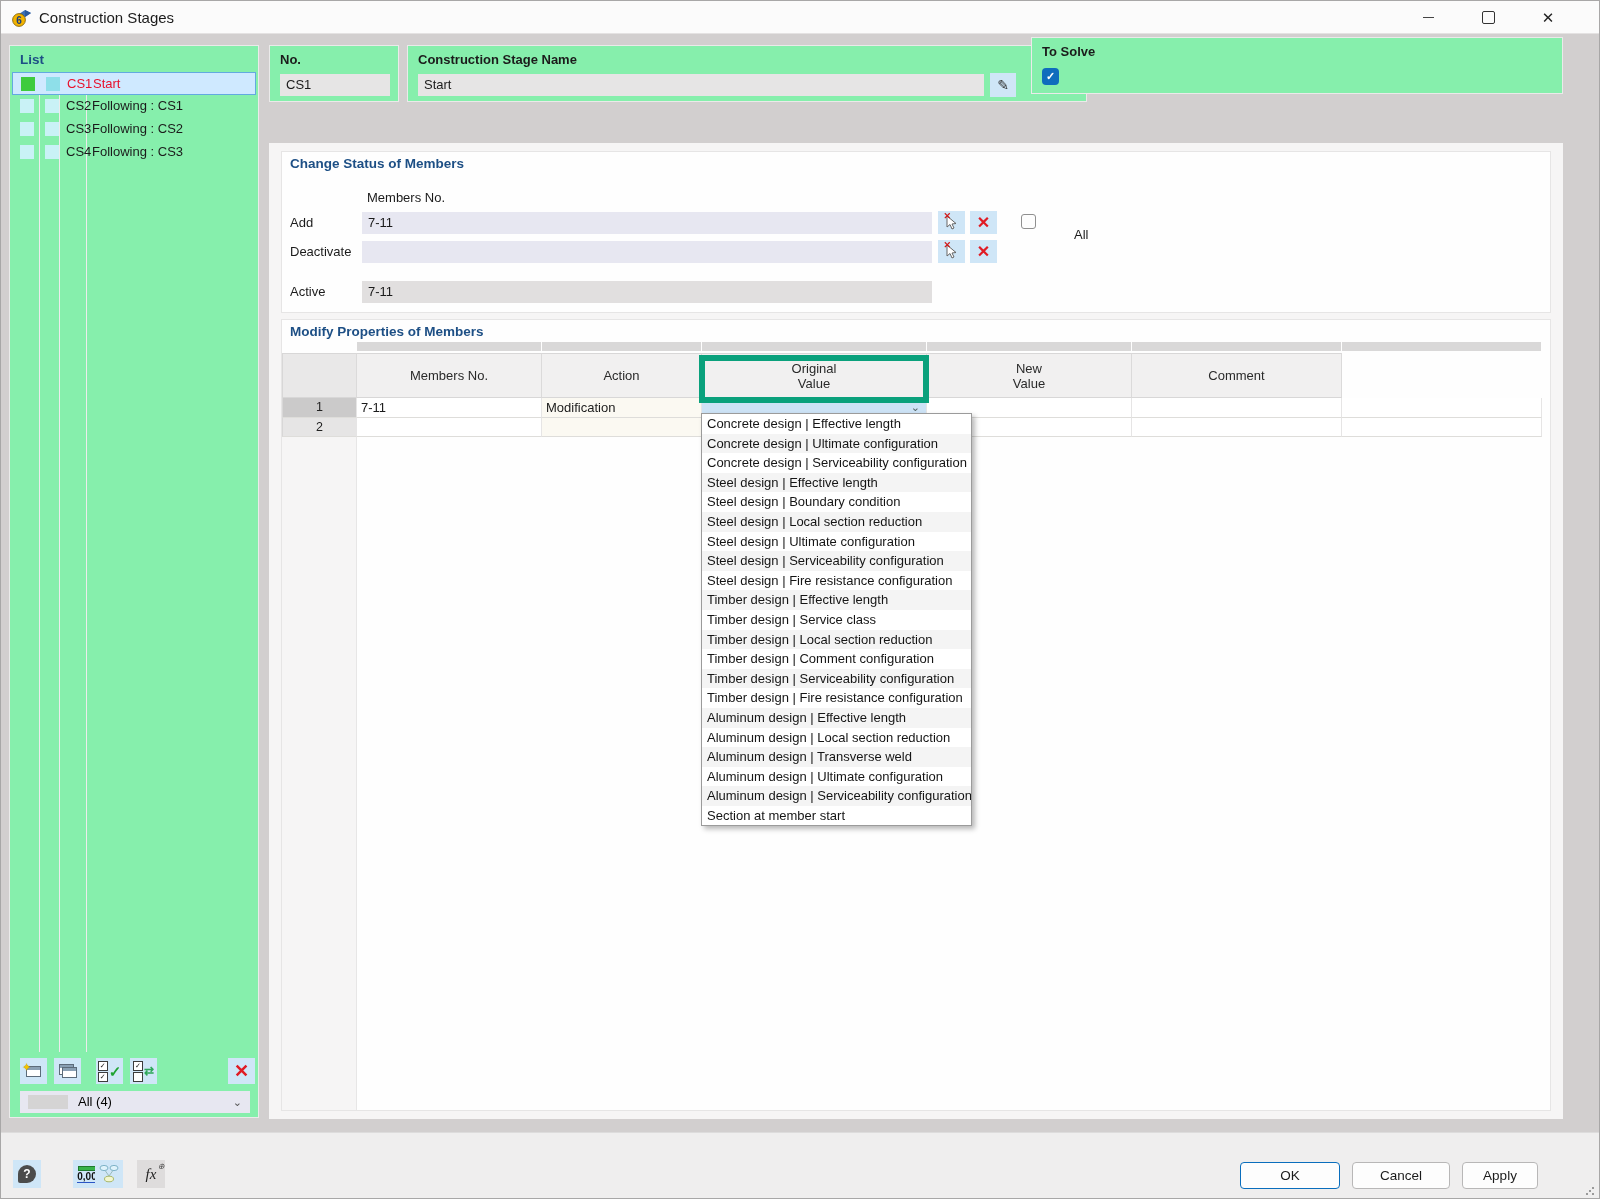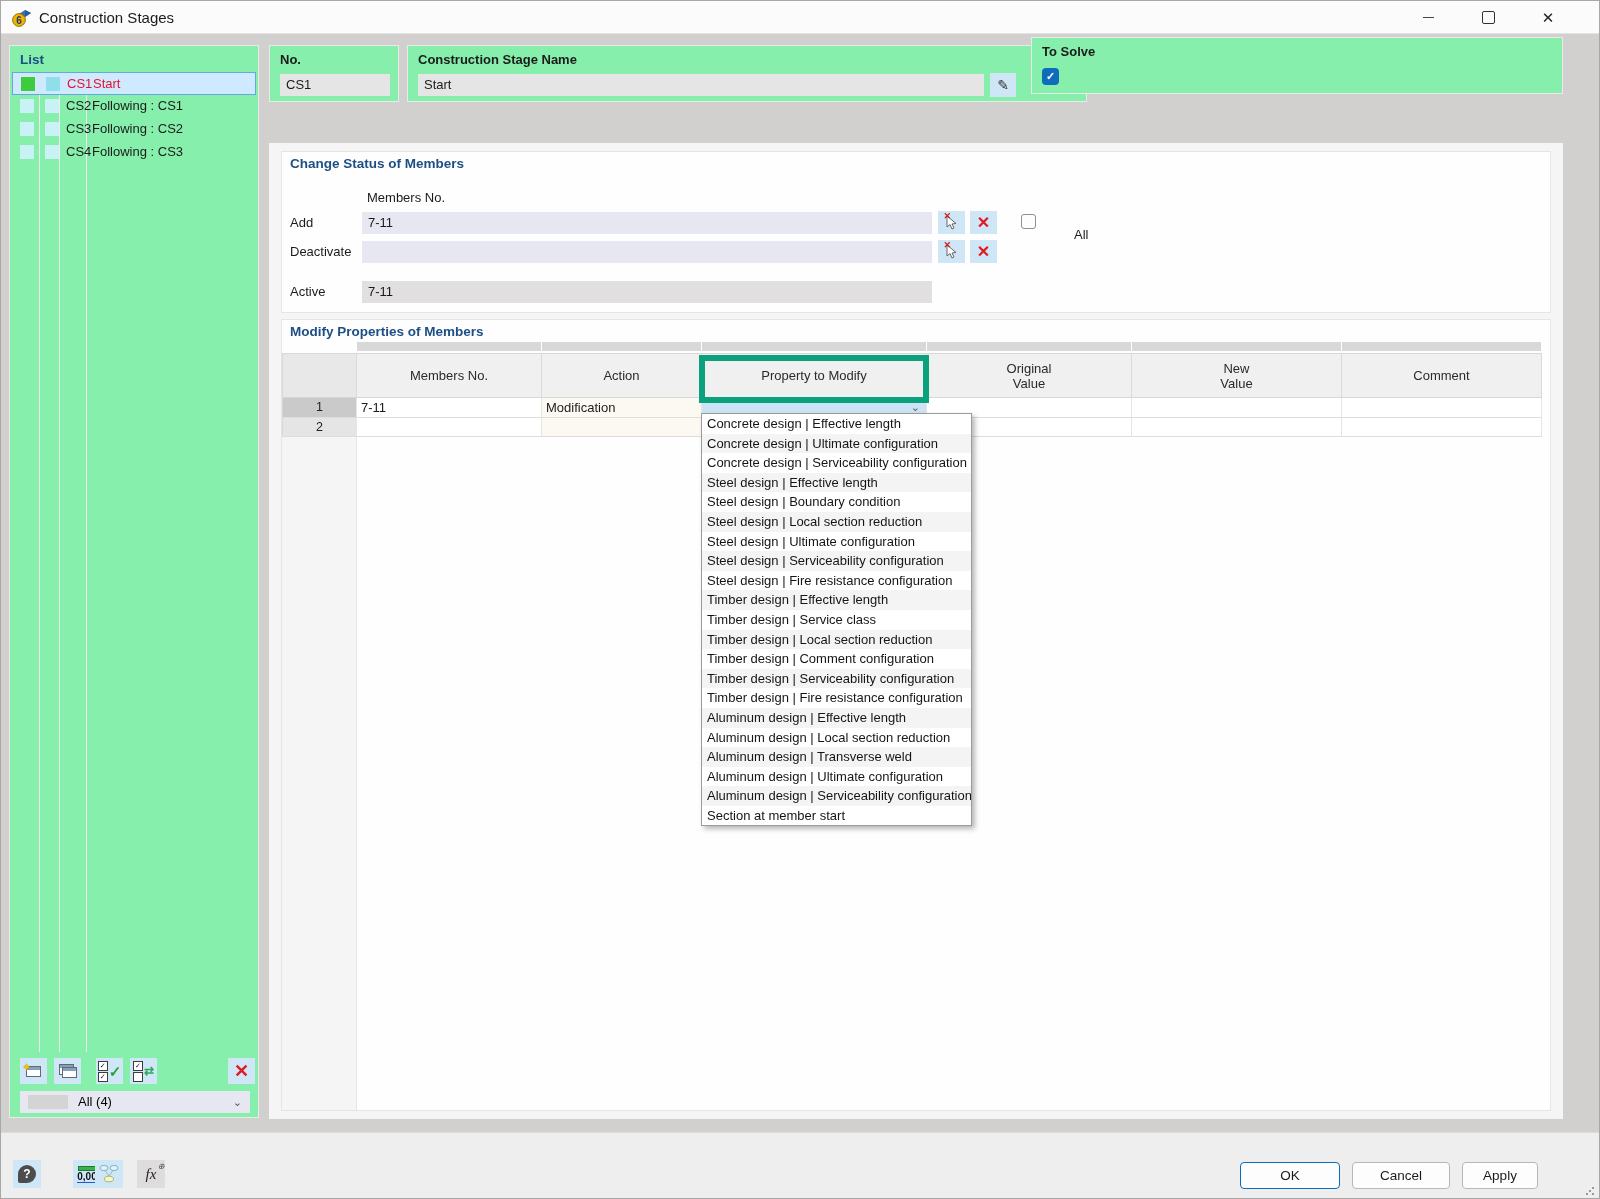--- a/index.html
+++ b/index.html
@@ -262,21 +262,20 @@
             <div class="scell"></div>
             <div class="scell"></div>
             <div class="scell"></div>
             <div class="scell"></div>
             <div class="scell"></div>
           </div>
         <div class="trow" id="mhead">
             <div class="hcell numcol"></div>
             <div class="hcell">Members No.</div>
             <div class="hcell">Action</div>
-            <div class="hcell">Property to Modify</div>
             <div class="hcell">Original
 Value</div>
             <div class="hcell">New
 Value</div>
             <div class="hcell">Comment</div>
           </div>
         <div id="mrows">
             <div class="trow">
               <div class="dcell numcell" style="background:#cbcaca">1</div>
               <div class="dcell">7-11</div>

